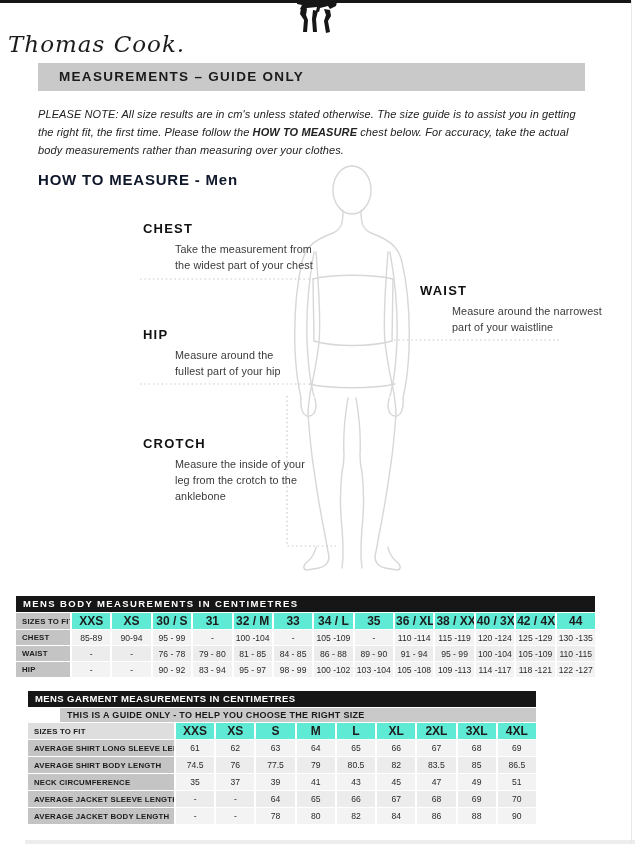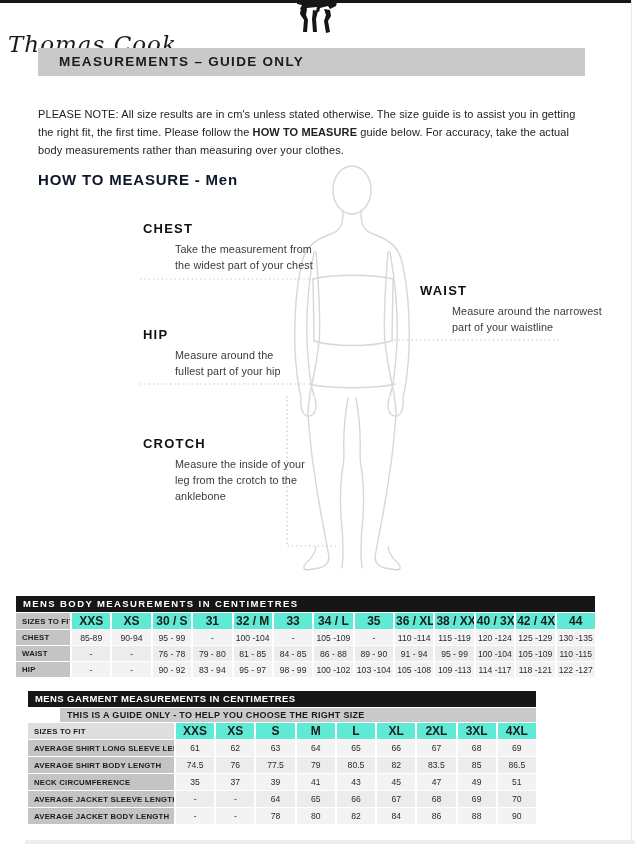--- a/index.html
+++ b/index.html
@@ -7,26 +7,26 @@
   .page{position:relative;width:635px;height:844px;background:#ffffff;overflow:hidden;}
 
   .topbar{position:absolute;left:0;top:0;width:631px;height:3px;background:#161616;}
   .rightline{position:absolute;left:631px;top:0;width:1px;height:844px;background:#e8e8e8;}
   .bottomstrip{position:absolute;left:25px;top:840px;width:610px;height:4px;background:#ededed;}
 
   .logo-horse{position:absolute;left:296px;top:2px;}
   .logo-script{position:absolute;left:8px;top:31px;width:620px;text-align:left;
     font-family:"DejaVu Serif",serif;font-style:italic;font-size:23px;color:#1b1b1b;letter-spacing:1px;}
 
-  .banner{position:absolute;left:38px;top:48px;width:547px;height:28px;background:#c9c9c9;
+  .banner{position:absolute;left:38px;top:63px;width:547px;height:28px;background:#c9c9c9;
     line-height:28px;padding-left:21px;box-sizing:border-box;font-size:13.5px;font-weight:bold;
     letter-spacing:1.3px;color:#1a1a1a;}
 
   .note{position:absolute;left:38px;top:106px;font-size:11px;line-height:1.62;color:#222;
-    letter-spacing:0.1px;white-space:nowrap;}
+    letter-spacing:0.1px;white-space:nowrap;font-style:italic;}
   .note b{font-weight:bold;}
 
   .htm-h{position:absolute;left:38px;top:171px;font-size:15px;font-weight:bold;letter-spacing:0.8px;color:#0f172a;}
 
   .figure-svg{position:absolute;left:0;top:160px;}
 
   .pt{position:absolute;}
   .pt .t{font-size:13px;font-weight:bold;letter-spacing:1.2px;color:#111;margin-bottom:5px;}
   .pt .d{font-size:10.8px;line-height:1.5;color:#3a3a3a;letter-spacing:0.1px;margin-left:32px;}
   .pt-chest{left:143px;top:221px;}.pt-chest .d{width:155px;}
@@ -71,21 +71,21 @@
       <path d="M17,8 L22,9 L20,17 L21,30 L17,30 L16,17 Z"></path>
       <path d="M28,7 L34,8 L35,14 L32,19 L34,30 L30,31 L28,19 L30,13 Z"></path>
     </g>
   </svg>
   <div class="logo-script">Thomas Cook.</div>
 
   <div class="banner">MEASUREMENTS – GUIDE ONLY</div>
 
   <div class="note">
     <span style="display:block">PLEASE NOTE:  All size results are in cm's unless stated otherwise. The size guide is to assist you in getting</span>
-    <span style="display:block"><span>the right fit, the first time. Please follow the </span><b>HOW TO MEASURE</b><span> guide below. For accuracy, take the actual</span></span>
+    <span style="display:block"><span>the right fit, the first time. Please follow the </span><b>HOW TO MEASURE</b><span> chest below. For accuracy, take the actual</span></span>
     <span style="display:block">body measurements rather than measuring over your clothes.</span>
   </div>
 
   <div class="htm-h">HOW TO MEASURE - Men</div>
 
   <svg class="figure-svg" width="635" height="430" viewBox="0 160 635 430">
     <g fill="none" stroke="#d7d7d7" stroke-width="1.4" stroke-linecap="round">
       <ellipse cx="352" cy="190" rx="19" ry="24"></ellipse>
 
       <path d="M343,211 C343,222 342,229 333,233 C317,239 306,245 302,262 C296,288 294,320 295,350 C296,372 298,385 301,398 C300,408 303,415 307,416 C312,417 316,413 316,405 L315,398"></path>

